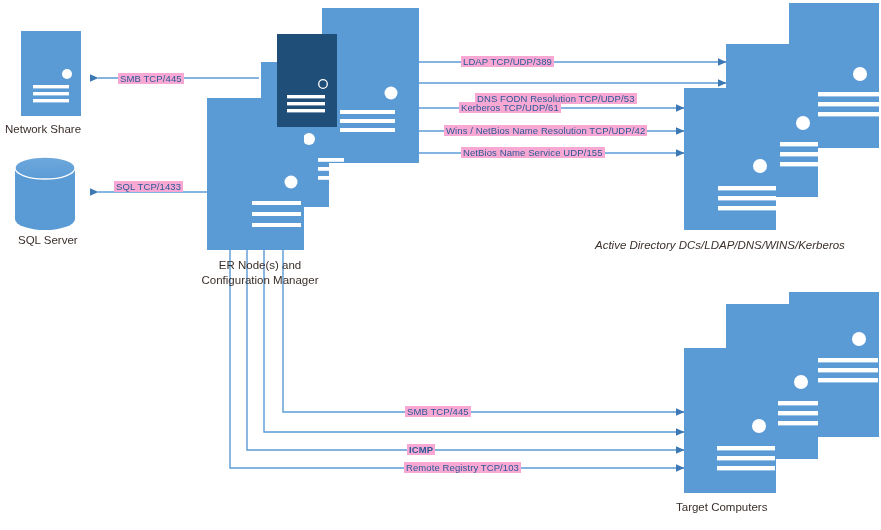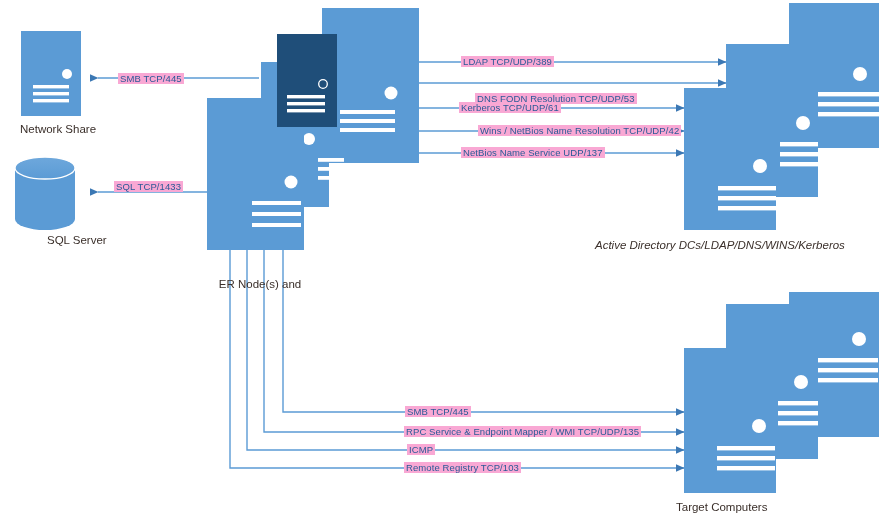--- a/index.html
+++ b/index.html
@@ -162,28 +162,28 @@
       <rect x="717" y="456" width="58" height="4.4" fill="#ffffff"></rect>
       <rect x="717" y="466" width="58" height="4.4" fill="#ffffff"></rect>
     </g>
   </svg>
 
   <div class="edge-label" style="left:118px; top:73px;">SMB TCP/445</div>
   <div class="edge-label" style="left:114px; top:181px;">SQL TCP/1433</div>
   <div class="edge-label" style="left:461px; top:56px;">LDAP TCP/UDP/389</div>
   <div class="edge-label" style="left:455px; top:93px;margin-left:20px;">DNS FQDN Resolution TCP/UDP/53</div>
   <div class="edge-label" style="left:459px; top:102px;">Kerberos  TCP/UDP/61</div>
-  <div class="edge-label" style="left:478px; top:125px;">Wins / NetBios Name Resolution  TCP/UDP/42</div>
-  <div class="edge-label" style="left:461px; top:147px;">NetBios Name Service  UDP/137</div>
+  <div class="edge-label" style="left:444px; top:125px;">Wins / NetBios Name Resolution  TCP/UDP/42</div>
+  <div class="edge-label" style="left:461px; top:147px;">NetBios Name Service  UDP/155</div>
   <div class="edge-label" style="left:405px; top:406px;">SMB TCP/445</div>
-  <div class="edge-label" style="left:404px; top:426px;">RPC Service &amp; Endpoint Mapper  / WMI TCP/UDP/135</div>
-  <div class="edge-label" style="left:407px; top:444px;">ICMP</div>
+  <div class="edge-label" style="left:407px; top:444px;font-weight:bold;">ICMP</div>
   <div class="edge-label" style="left:404px; top:462px;">Remote Registry TCP/103</div>
 
-  <div class="node-label" style="left:20px;   top:122px;">Network Share</div>
-  <div class="node-label" style="left:18px;  top:233px;margin-left:29px;">SQL Server</div>
-  <div class="node-label multi" style="left:185px; top:258px; width:150px;margin-top:19px;">
+  <div class="node-label" style="left:5px;   top:122px;">Network Share</div>
+  <div class="node-label" style="left:18px;  top:233px;">SQL Server</div>
+  <div class="node-label multi" style="left:185px; top:258px; width:150px;">
     <div>ER Node(s) and</div>
+    <div>Configuration Manager</div>
   </div>
   <div class="node-label" style="left:595px; top:238px;font-style:italic;">Active Directory DCs/LDAP/DNS/WINS/Kerberos</div>
   <div class="node-label" style="left:676px; top:500px;">Target Computers</div>
 
 </div>
 
 </body></html>

